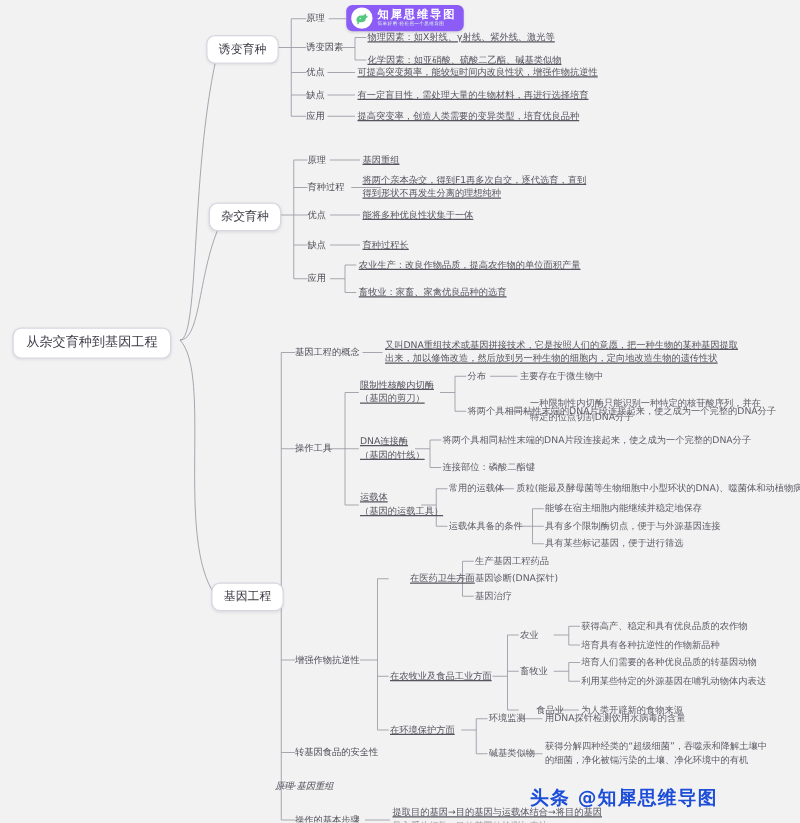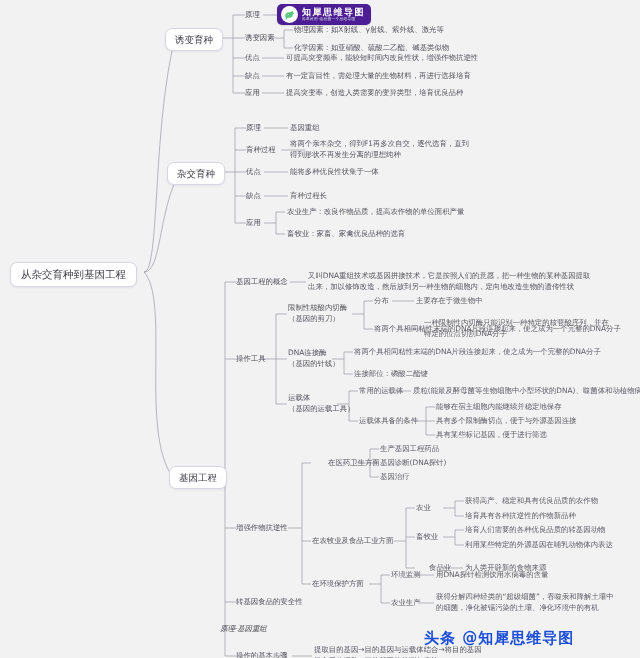--- a/index.html
+++ b/index.html
@@ -25,28 +25,28 @@
     padding:4px 9px;
     font-size:9.5px;
     color:#3c3c46;
     line-height:13px;
   }
   .root{font-size:10.5px;padding:5px 10px;}
 
   
   .txt{font-size:7.4px;line-height:10.5px;color:#5a5a62;}
   .txt.lvl2{color:#4e4e58;}
-  .txt.lvl3{color:#55555f;}
+  .txt.lvl3{color:#55555f;text-decoration:underline;}
   .txt.lvl4{color:#5c5c66;}
   .two-line{line-height:10.5px;}
 
   
   .logo{
     position:absolute;
-    background:#4c1d95;
+    background:#8b5cf6;
     border-radius:5px;
     display:flex;
     align-items:center;
     padding:2px 6px 2px 4px;
     box-shadow:0 1px 2px rgba(0,0,0,.10);
   }
   .logo .mark{
     width:17px;height:17px;border-radius:50%;
     background:#ffffff;
     display:flex;align-items:center;justify-content:center;
@@ -285,21 +285,21 @@
   <div class="node txt lvl4" style="left:416px;top:532px;">畜牧业</div>
   <div class="node txt lvl4" style="left:416px;top:563px;margin-left:13px;">食品业</div>
 
   <div class="node txt lvl4" style="left:465px;top:496px;">获得高产、稳定和具有优良品质的农作物</div>
   <div class="node txt lvl4" style="left:465px;top:511px;">培育具有各种抗逆性的作物新品种</div>
   <div class="node txt lvl4" style="left:465px;top:525px;">培育人们需要的各种优良品质的转基因动物</div>
   <div class="node txt lvl4" style="left:465px;top:540px;">利用某些特定的外源基因在哺乳动物体内表达</div>
   <div class="node txt lvl4" style="left:465px;top:563px;">为人类开辟新的食物来源</div>
 
   <div class="node txt lvl4" style="left:391px;top:570px;">环境监测</div>
-  <div class="node txt lvl4" style="left:391px;top:598px;">农业生产</div>
+  <div class="node txt lvl4" style="left:391px;top:598px;">碱基类似物</div>
   <div class="node txt lvl4" style="left:436px;top:570px;">用DNA探针检测饮用水病毒的含量</div>
   <div class="node txt lvl4 two-line" style="left:436px;top:592px;white-space:pre;">获得分解四种经类的“超级细菌”，吞噬汞和降解土壤中
 的细菌，净化被镉污染的土壤、净化环境中的有机</div>
 
   <div class="node txt lvl3 two-line" style="left:314px;top:645px;white-space:pre;">提取目的基因→目的基因与运载体结合→将目的基因
 导入受体细胞→目的基因的检测与表达</div>
 
   <div class="watermark" style="left:424px;top:629px;">头条 @知犀思维导图</div>
 
 </div>

